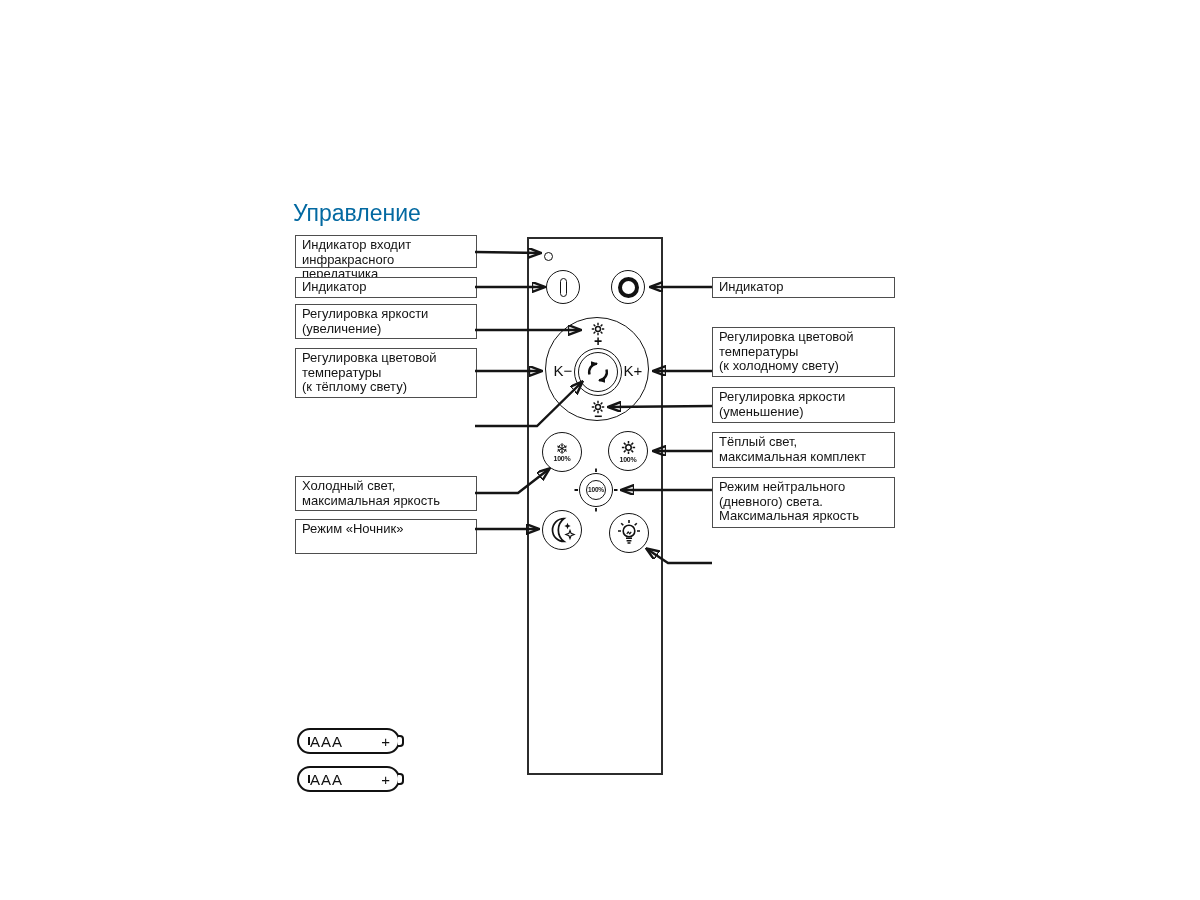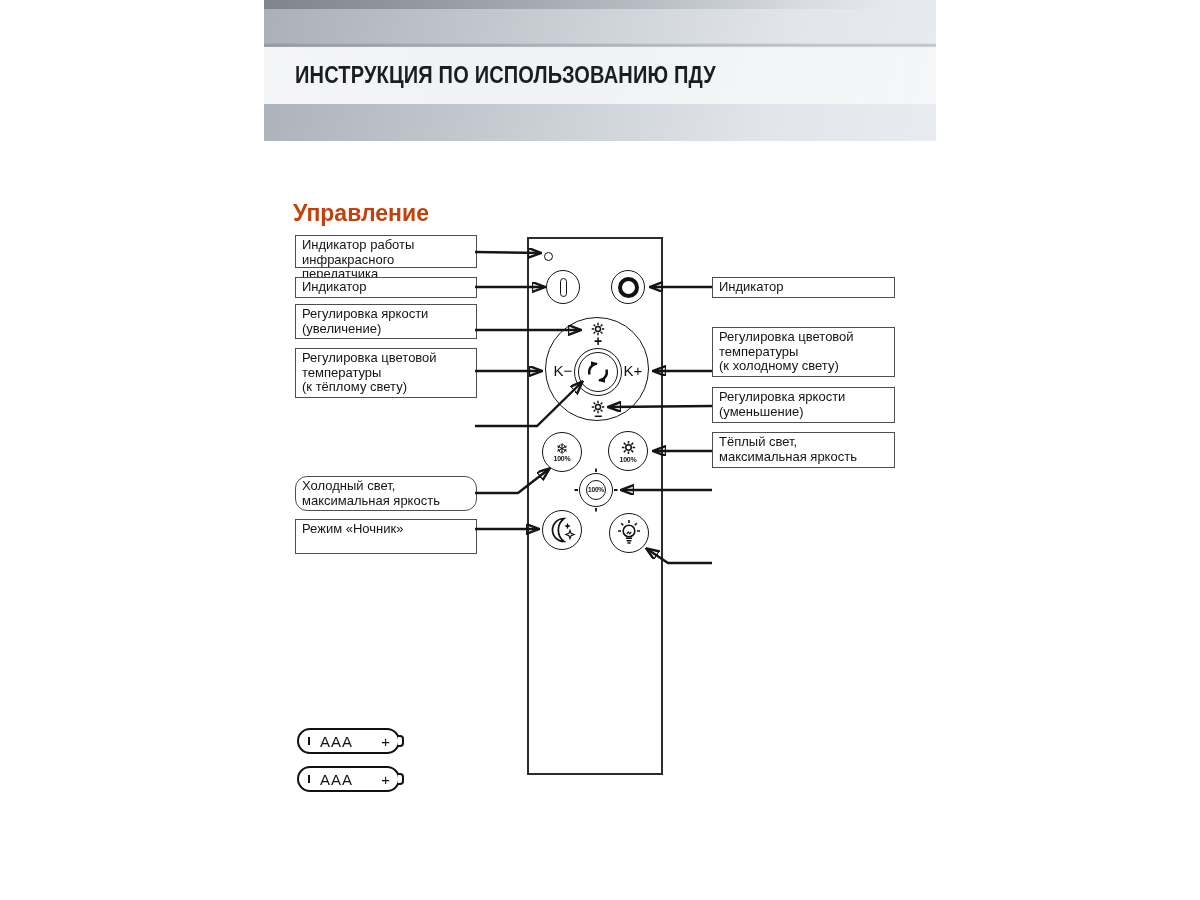--- a/index.html
+++ b/index.html
@@ -13,21 +13,21 @@
       linear-gradient(105deg,#aab0b8 0%,#c6cbd2 38%,#e2e6eb 76%,#e8ecf1 100%);}
   .header-topline{position:absolute;left:0;top:0;width:100%;height:9px;
     background:linear-gradient(to right, rgba(92,98,106,.55), rgba(92,98,106,0) 93%);}
   .header-strip{position:absolute;left:0;top:47px;width:100%;height:57px;
     background:linear-gradient(to right, rgba(255,255,255,.88), rgba(255,255,255,.55));
     display:flex;align-items:center;}
   .header-title{margin-left:31px;font-weight:bold;font-size:23px;letter-spacing:.2px;
     color:#1a1d22;transform:scaleX(.87);transform-origin:left center;white-space:nowrap;}
 
   
-  .section-title{position:absolute;left:293px;top:200px;font-size:23px;font-weight:bold;color:#c2410c;}
+  .section-title{position:absolute;left:293px;top:200px;font-size:23px;font-weight:normal;color:#0369a1;}
 
   
   .callout{position:absolute;box-sizing:border-box;background:#fff;border:1.4px solid #4e4e4e;
     padding:2px 6px;font-size:13px;line-height:14.5px;color:#141414;white-space:pre-line;z-index:3;}
   .cl{left:295px;width:182px;}
   .cr{left:712px;width:183px;}
 
   
   .arrows{position:absolute;left:0;top:0;width:1200px;height:900px;z-index:4;pointer-events:none;}
   .arrows path,.arrows polyline,.arrows line{stroke:#151515;stroke-width:2.4;fill:none;}
@@ -71,21 +71,21 @@
     border:1.6px solid #151515;border-radius:50%;background:#fff;display:flex;align-items:center;justify-content:center;}
   .n-inner{width:20px;height:20px;box-sizing:border-box;border:1.4px solid #151515;border-radius:50%;
     display:flex;align-items:center;justify-content:center;}
   .npct{font-size:6.5px;}
 
   
   .battery{position:absolute;left:297px;width:103px;height:26px;box-sizing:border-box;
     border:2.4px solid #111;border-radius:13px;background:#fff;display:flex;align-items:center;}
   .bat1{top:728px;} .bat2{top:766px;}
   .b-tick{width:2px;height:8px;background:#111;margin-left:9px;}
-  .b-label{font-size:15px;letter-spacing:1px;color:#111;margin-left:10px;}
+  .b-label{font-size:15px;letter-spacing:1px;color:#111;}
   .b-plus{font-size:15px;color:#111;margin-left:auto;margin-right:8px;}
   .b-nub{position:absolute;right:-6px;top:5px;width:6px;height:12px;border:2.4px solid #111;
     border-left:none;border-radius:0 4px 4px 0;box-sizing:border-box;background:#fff;}
 
   .battery-note{position:absolute;left:293px;top:795px;font-size:13.5px;color:#111;}
 
   
   .footer-band{position:absolute;left:264px;top:812px;width:672px;height:88px;
     background:linear-gradient(100deg,#b4b9c0 0%,#c2c7ce 25%,#d3d7dc 52%,#d9dde1 63%,#c9ced4 85%,#c1c6cc 100%);}
   .brand{position:absolute;right:17px;top:40px;font-size:28px;color:#fafbfd;letter-spacing:1px;
@@ -93,26 +93,20 @@
   .brand-bold{font-weight:bold;}
   .brand-light{font-weight:normal;opacity:.95;}
 
   svg.icon{display:block;}
 </style>
 </head>
 <body>
 
 <div class="page">
 
-  <div class="header-band">
-    <div class="header-topline"></div>
-    <div class="header-strip">
-      <div class="header-title">ИНСТРУКЦИЯ ПО ИСПОЛЬЗОВАНИЮ ПДУ</div>
-    </div>
-  </div>
 
   <div class="section-title">Управление</div>
 
   <svg class="arrows" viewBox="0 0 1200 900">
     <defs>
       <marker id="ah" markerUnits="userSpaceOnUse" markerWidth="14" markerHeight="11" refX="12" refY="5" orient="auto">
         <path d="M0,0 L13,5 L0,10 Z" fill="#151515" stroke="none"></path>
       </marker>
     </defs>
     <line x1="475" y1="252" x2="540" y2="253" marker-end="url(#ah)"></line>
@@ -123,40 +117,43 @@
     <polyline points="475,493 518,493 549,469" marker-end="url(#ah)"></polyline>
     <line x1="475" y1="529" x2="538" y2="529" marker-end="url(#ah)"></line>
     <line x1="712" y1="287" x2="651" y2="287" marker-end="url(#ah)"></line>
     <line x1="712" y1="371" x2="654" y2="371" marker-end="url(#ah)"></line>
     <line x1="712" y1="406" x2="609" y2="407" marker-end="url(#ah)"></line>
     <line x1="712" y1="451" x2="654" y2="451" marker-end="url(#ah)"></line>
     <line x1="712" y1="490" x2="622" y2="490" marker-end="url(#ah)"></line>
     <polyline points="712,563 668,563 647,549" marker-end="url(#ah)"></polyline>
   </svg>
 
-  <div class="callout cl" style="top:235px;height:33px;"><span>Индикатор работы
+  <div class="callout cl" style="top:235px;height:33px;"><span>Индикатор входит
 инфракрасного передатчика</span></div>
   <div class="callout cl" style="top:277px;height:21px;"><span>Индикатор</span></div>
   <div class="callout cl" style="top:304px;height:35px;"><span>Регулировка яркости
 (увеличение)</span></div>
   <div class="callout cl" style="top:348px;height:50px;"><span>Регулировка цветовой
 температуры
 (к тёплому свету)</span></div>
-  <div class="callout cl" style="top:476px;height:35px;border-radius:12px;"><span>Холодный свет,
+  <div class="callout cl" style="top:476px;height:35px;"><span>Холодный свет,
 максимальная яркость</span></div>
   <div class="callout cl" style="top:519px;height:35px;"><span>Режим «Ночник»</span></div>
 
   <div class="callout cr" style="top:277px;height:21px;"><span>Индикатор</span></div>
   <div class="callout cr" style="top:327px;height:50px;"><span>Регулировка цветовой
 температуры
 (к холодному свету)</span></div>
   <div class="callout cr" style="top:387px;height:36px;"><span>Регулировка яркости
 (уменьшение)</span></div>
   <div class="callout cr" style="top:432px;height:36px;"><span>Тёплый свет,
-максимальная яркость</span></div>
+максимальная комплект</span></div>
+  <div class="callout cr" style="top:477px;height:51px;"><span>Режим нейтрального
+(дневного) света.
+Максимальная яркость</span></div>
 
   <div class="remote">
     <div class="ir-dot"></div>
 
     <div class="rbtn power-on">
       <div class="pbar"></div>
     </div>
     <div class="rbtn power-off">
       <div class="po-ring"></div>
     </div>

